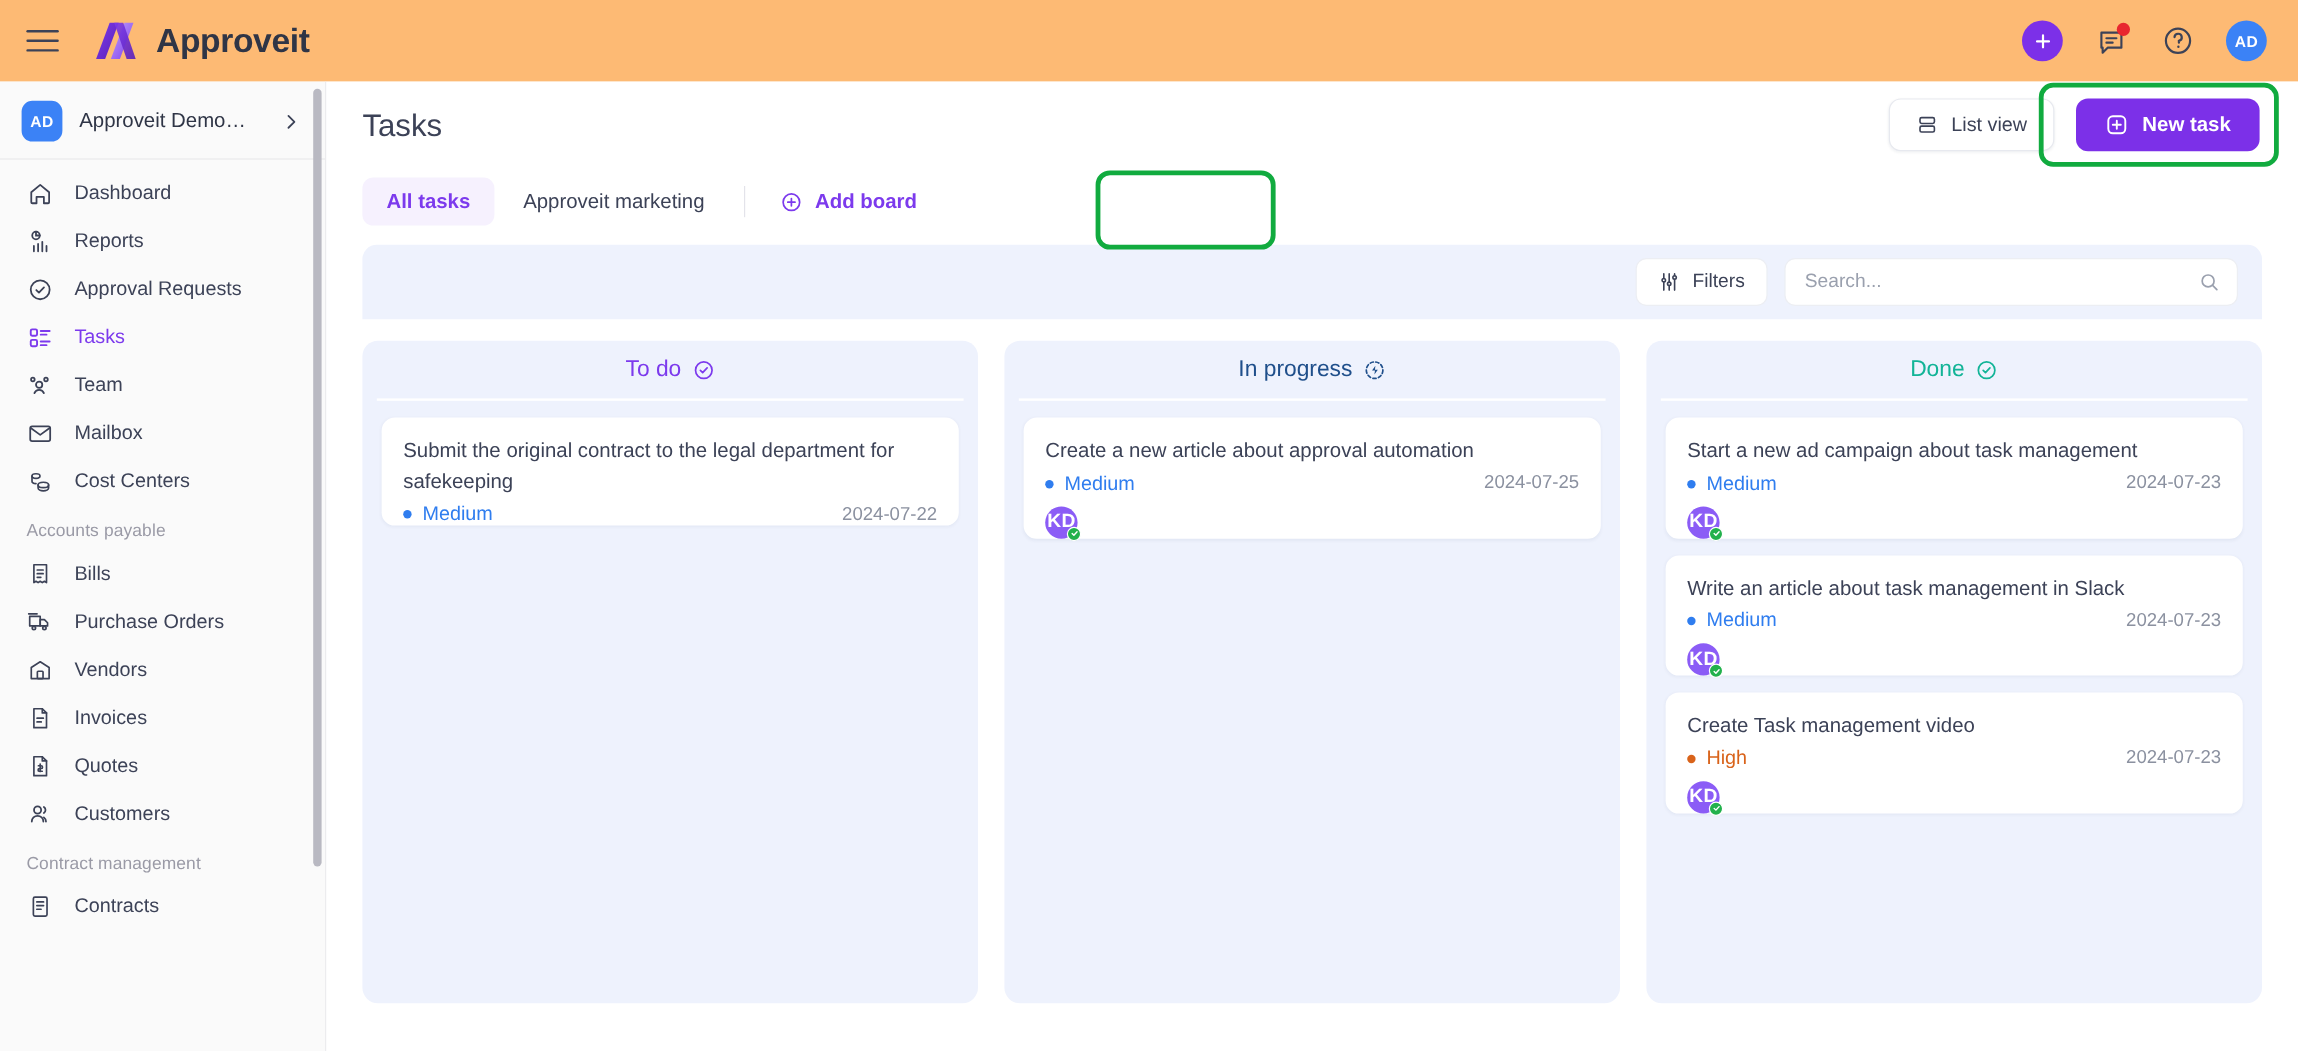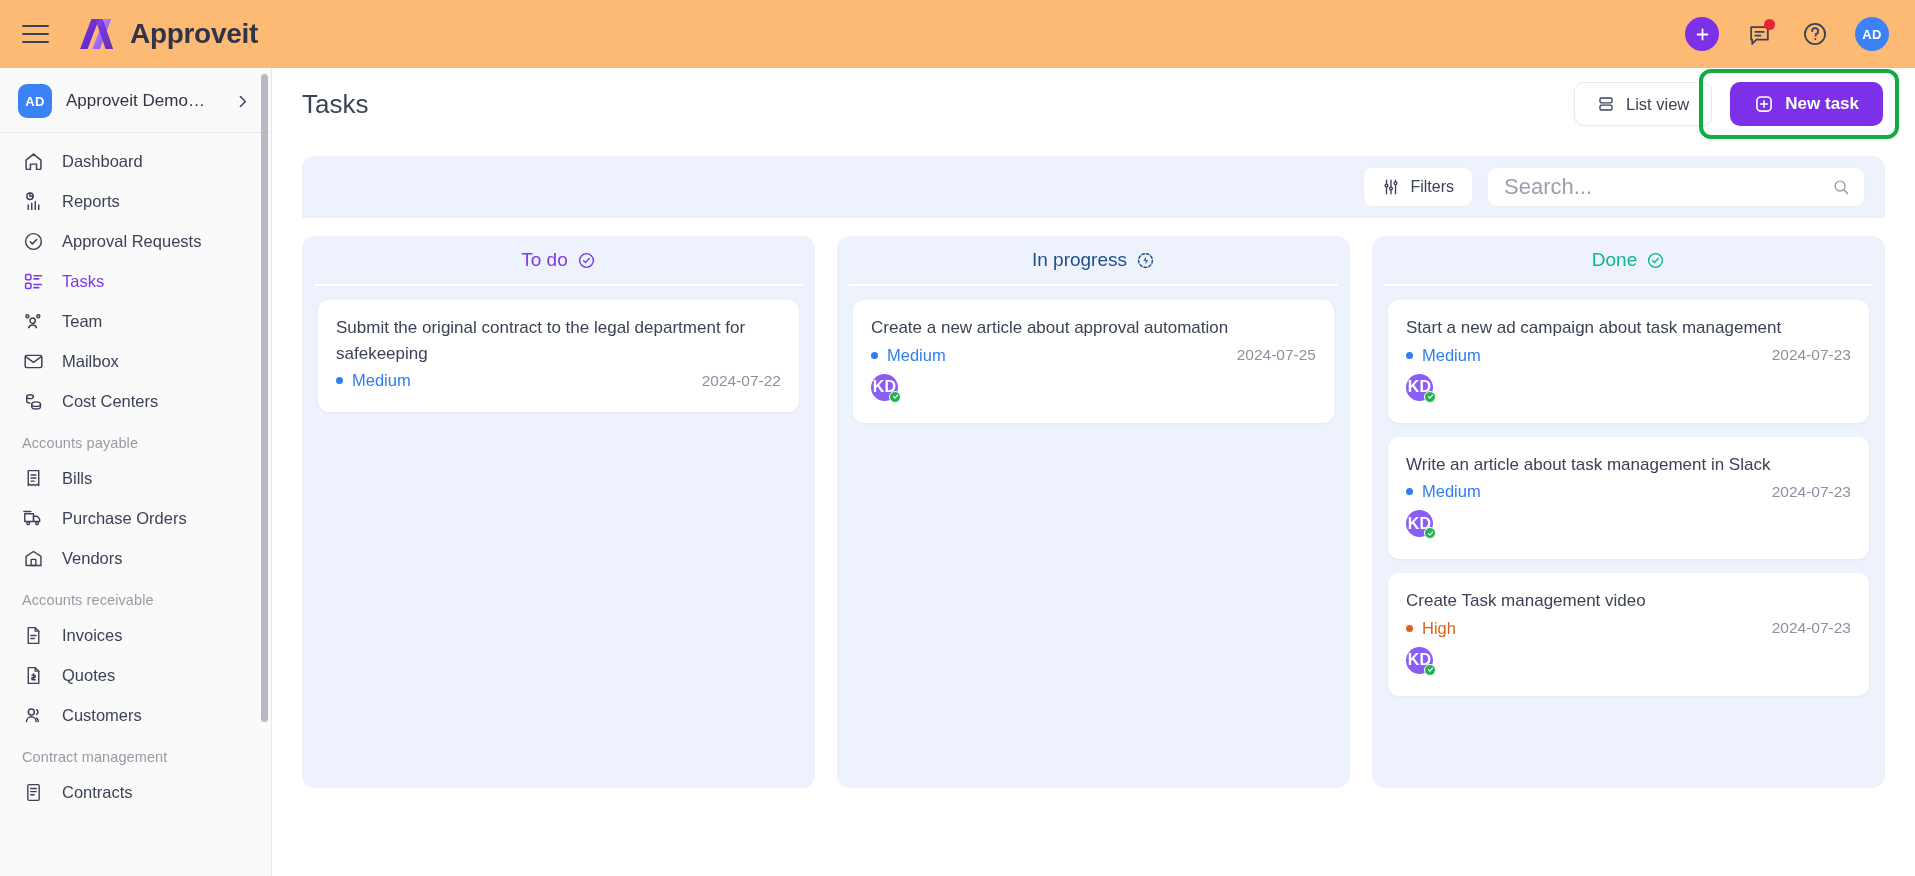--- a/index.html
+++ b/index.html
@@ -155,21 +155,21 @@
     background: #fff; border: 1px solid #eceef3; border-radius: 9px;
     font-size: 16px; color: #3c4257; cursor: pointer;
   }
   .search-wrap {
     position: relative; width: 378px; height: 40px;
     background: #fff; border: 1px solid #eceef3; border-radius: 9px;
     display: flex; align-items: center;
   }
   .search-wrap input {
     flex: 1; border: none; outline: none; background: transparent;
-    font-size: 22px; color: #3c4257; padding: 0 40px 0 16px;
+    font-size: 16px; color: #3c4257; padding: 0 40px 0 16px;
     font-family: "Liberation Sans", sans-serif;
   }
   .search-wrap input::placeholder { color: #9aa0ae; }
   .search-ico { position: absolute; right: 14px; color: #9aa0ae; display: flex; }
 
   
   .board {
     display: flex; gap: 22px;
     padding: 18px 30px 0 30px;
     height: 570px;
@@ -179,21 +179,21 @@
     padding: 0 12px; min-width: 0;
   }
   .col-head {
     height: 50px; display: flex; align-items: center; justify-content: center;
     gap: 9px; font-size: 19px; font-weight: normal;
     border-bottom: 2px solid #fff;
   }
   .col-cards { padding: 14px 4px 0 4px; display: flex; flex-direction: column; gap: 14px; }
   .card {
     background: #fff; border-radius: 11px;
-    padding: 15px 18px 22px 18px;
+    padding: 15px 18px 0 18px;
     box-shadow: 0 1px 3px rgba(25,35,70,0.05);
     cursor: pointer;
   }
   .card-title {
     font-size: 17px; color: #3c4257; line-height: 1.5; margin-bottom: 5px;
   }
   .card-meta { display: flex; align-items: center; }
   .prio { display: flex; align-items: center; gap: 9px; font-size: 16.5px; }
   .prio .dot { width: 7px; height: 7px; border-radius: 50%; flex: 0 0 auto; }
   .card-date { margin-left: auto; font-size: 15.5px; color: #8b91a0; }
@@ -380,21 +380,20 @@
     <div class="nav-item">
       <span class="nav-ico">
         <svg width="21" height="21" viewBox="0 0 24 24" fill="none" stroke="currentColor" stroke-width="1.6" stroke-linecap="round" stroke-linejoin="round">
             <path d="M3.5 9.5L12 4l8.5 5.5V20h-17z"></path>
             <rect x="9.3" y="13" width="5.4" height="7" rx="0.8"></rect>
           </svg>
       </span>
       <span>Vendors</span>
     </div>
 
-    <div class="nav-group">Accounts receivable</div>
 
     <div class="nav-item">
       <span class="nav-ico">
         <svg width="21" height="21" viewBox="0 0 24 24" fill="none" stroke="currentColor" stroke-width="1.6" stroke-linecap="round" stroke-linejoin="round">
             <path d="M6 3h8l4 4v14H6z"></path>
             <path d="M14 3v4h4"></path>
             <path d="M9 12h6M9 15.5h4"></path>
           </svg>
       </span>
       <span>Invoices</span>
@@ -453,20 +452,37 @@
           <svg width="20" height="20" viewBox="0 0 24 24" fill="none" stroke="currentColor" stroke-width="1.9" stroke-linecap="round">
             <rect x="3.5" y="3.5" width="17" height="17" rx="4.5"></rect>
               <path d="M12 8v8M8 12h8"></path>
           </svg>
           <span>New task</span>
         </button>
         <div class="hl-box hl-new"></div>
       </div>
     </div>
 
+    <div class="tabs-row">
+      <div class="tab active">
+        <span>All tasks</span>
+      </div>
+      <div class="tab">
+        <span>Approveit marketing</span>
+      </div>
+      <div class="tab-div"></div>
+      <div class="add-board">
+        <svg width="19" height="19" viewBox="0 0 24 24" fill="none" stroke="currentColor" stroke-width="1.8" stroke-linecap="round">
+          <circle cx="12" cy="12" r="8.7"></circle>
+            <path d="M12 8.2v7.6M8.2 12h7.6"></path>
+        </svg>
+        <span>Add board</span>
+      </div>
+      <div class="hl-box hl-addboard"></div>
+    </div>
 
     <div class="filter-band">
       <button class="btn-filters">
         <svg width="18" height="18" viewBox="0 0 24 24" fill="none" stroke="currentColor" stroke-width="1.8" stroke-linecap="round">
           <path d="M6 3v5M6 12v9M12 3v9M12 16v5M18 3v2M18 9v12"></path>
           <circle cx="6" cy="10" r="1.9"></circle>
             <circle cx="12" cy="14" r="1.9"></circle>
             <circle cx="18" cy="7" r="1.9"></circle>
         </svg>
         <span>Filters</span>

